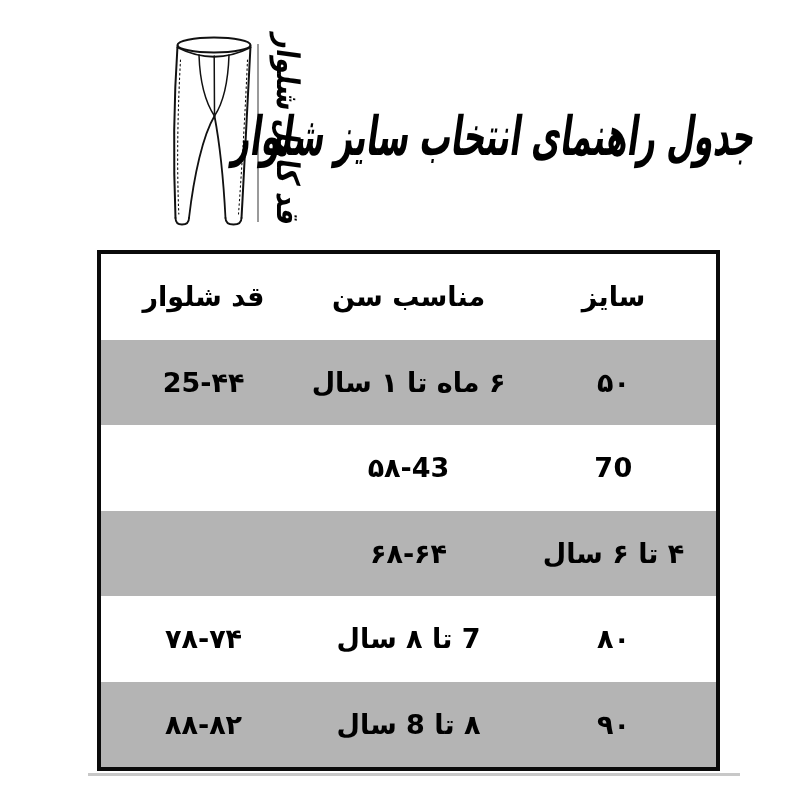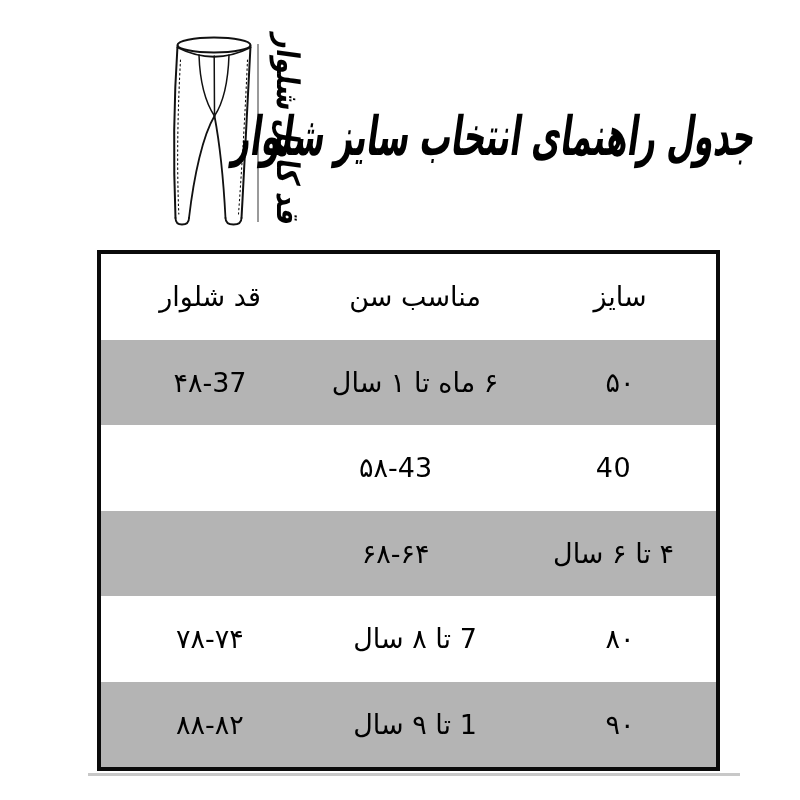--- a/index.html
+++ b/index.html
@@ -25,21 +25,21 @@
   
   .size-table{
     position:absolute;left:97px;top:250px;width:623px;height:521px;
     border:4px solid #0a0a0a;box-sizing:border-box;
     display:flex;flex-direction:column;direction:rtl;
   }
   .trow{flex:1;display:flex;align-items:stretch;background:#ffffff;}
   .trow.alt{background:#b4b4b4;}
   .cell{
     width:33.333%;display:flex;align-items:center;justify-content:center;
-    font-size:27px;font-weight:400;letter-spacing:0.5px;margin-left:13px;
+    font-size:27px;font-weight:700;letter-spacing:0.5px;
   }
   .cell.num{direction:ltr;}
   .shadow-line{position:absolute;left:88px;top:773px;width:652px;height:3px;background:#c8c8c8;}
 </style>
 </head>
 <body>
 
 <div class="canvas">
 
   <svg class="pants-svg" viewBox="0 0 95 200" fill="none" stroke="#111111" stroke-linecap="round">
@@ -68,42 +68,42 @@
 
     <div class="trow">
       <div class="cell">سایز</div>
       <div class="cell">مناسب سن</div>
       <div class="cell">قد شلوار</div>
     </div>
 
     <div class="trow alt">
       <div class="cell">۵۰</div>
       <div class="cell">۶ ماه تا ۱ سال</div>
-      <div class="cell num">۴۸-37</div>
+      <div class="cell num">25-۴۴</div>
     </div>
 
     <div class="trow">
-      <div class="cell">40</div>
+      <div class="cell">70</div>
       <div class="cell num">۵۸-43</div>
     </div>
 
     <div class="trow alt">
       <div class="cell">۴ تا ۶ سال</div>
       <div class="cell num">۶۸-۶۴</div>
     </div>
 
     <div class="trow">
       <div class="cell">۸۰</div>
       <div class="cell">7 تا ۸ سال</div>
       <div class="cell num">۷۸-۷۴</div>
     </div>
 
     <div class="trow alt">
       <div class="cell">۹۰</div>
-      <div class="cell">1 تا ۹ سال</div>
+      <div class="cell">۸ تا 8 سال</div>
       <div class="cell num">۸۸-۸۲</div>
     </div>
 
   </div>
 
   <div class="shadow-line"></div>
 
 </div>
 
 </body></html>

